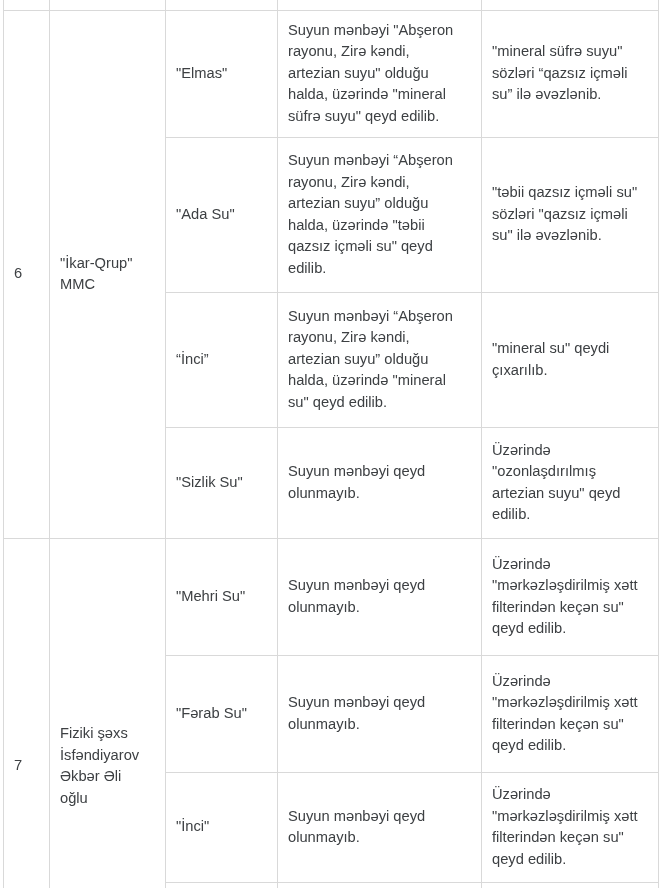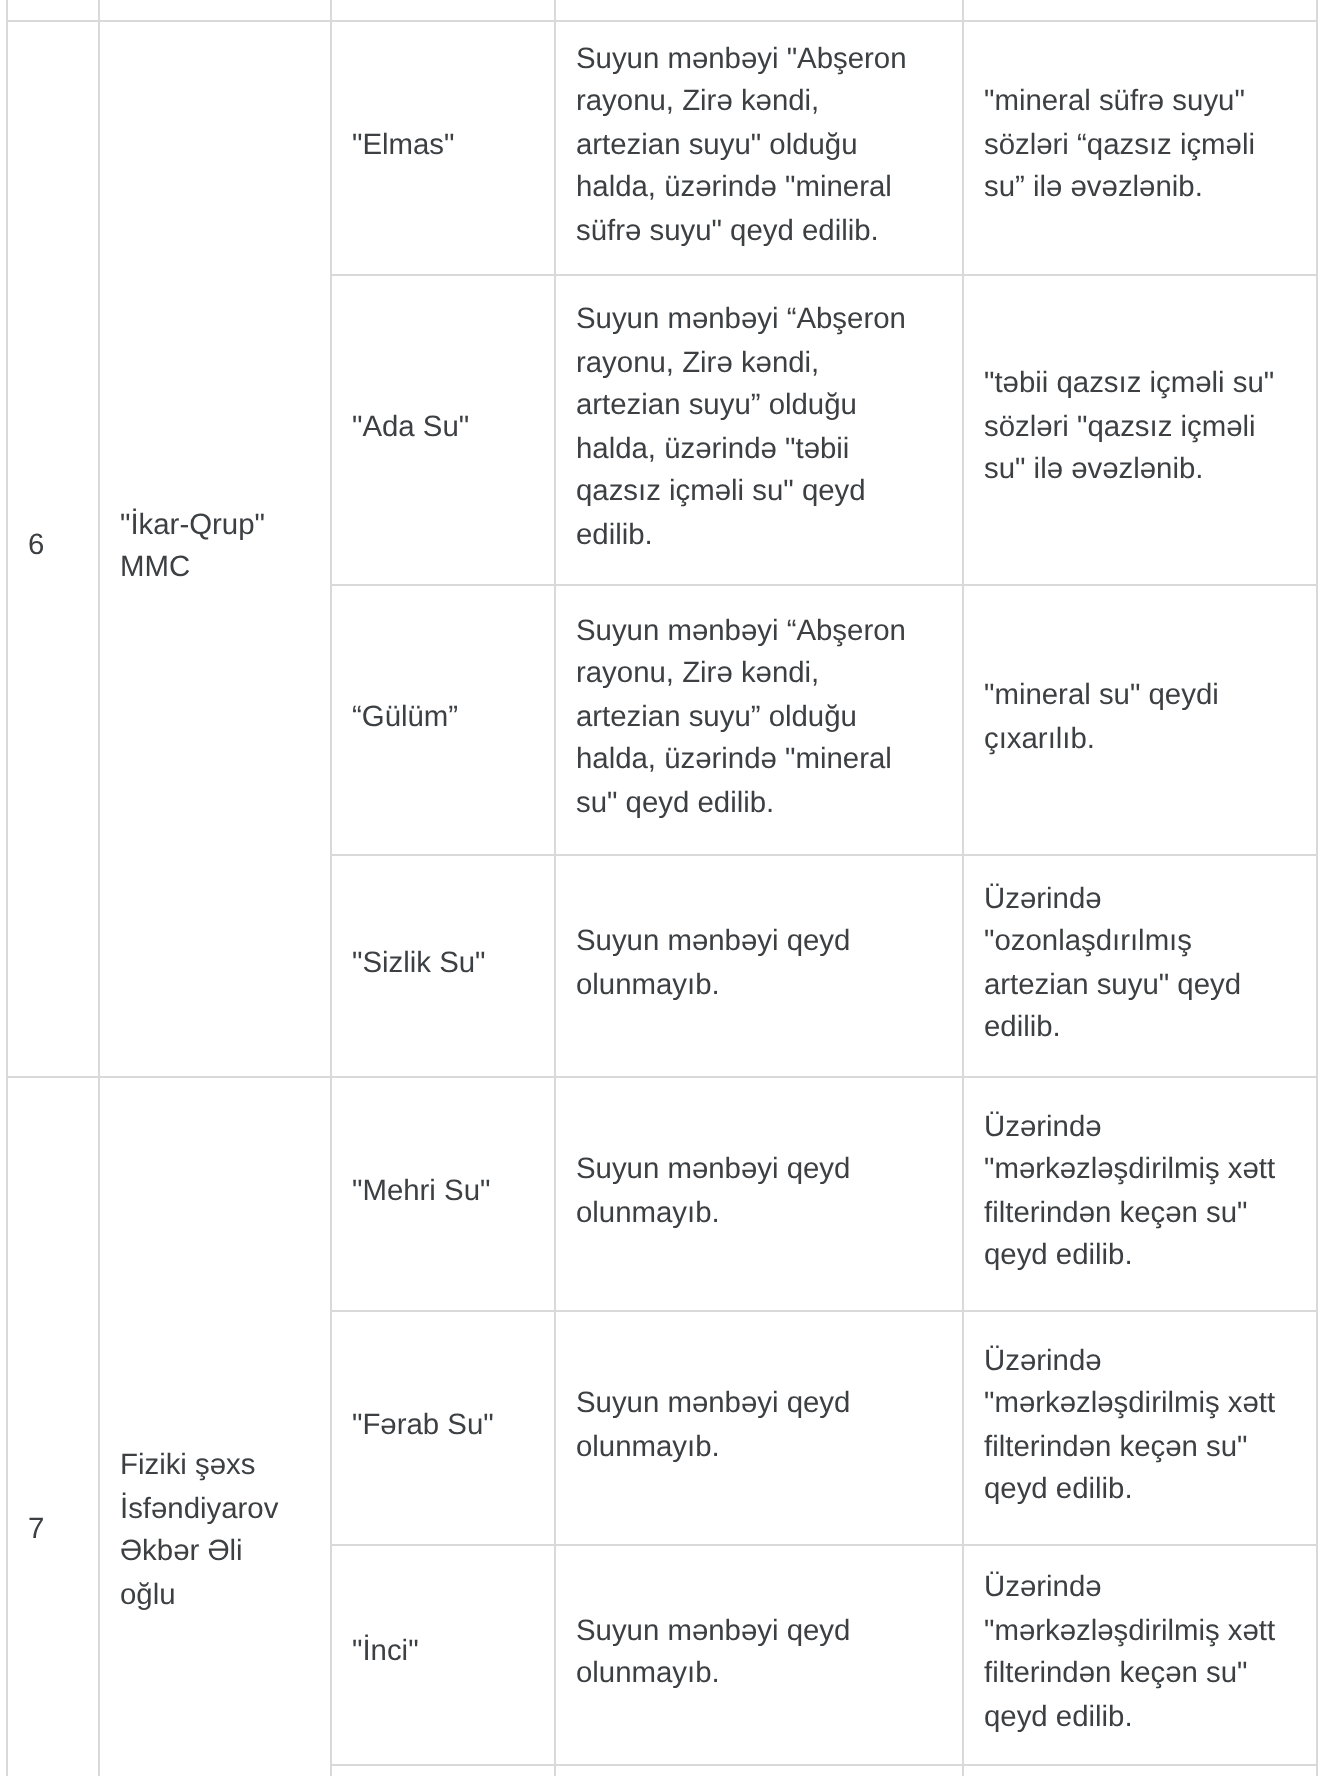--- a/index.html
+++ b/index.html
@@ -99,21 +99,21 @@
 rayonu, Zirə kəndi,
 artezian suyu” olduğu
 halda, üzərində "təbii
 qazsız içməli su" qeyd
 edilib.</td>
         <td class="c-note">"təbii qazsız içməli su"
 sözləri "qazsız içməli
 su" ilə əvəzlənib.</td>
       </tr>
       <tr class="r-gulum">
-        <td class="c-brand">“Gülüm”</td>
+        <td class="c-brand">“İnci”</td>
         <td class="c-issue">Suyun mənbəyi “Abşeron
 rayonu, Zirə kəndi,
 artezian suyu” olduğu
 halda, üzərində "mineral
 su" qeyd edilib.</td>
         <td class="c-note">"mineral su" qeydi
 çıxarılıb.</td>
       </tr>
       <tr class="r-sizlik">
         <td class="c-brand">"Sizlik Su"</td>

